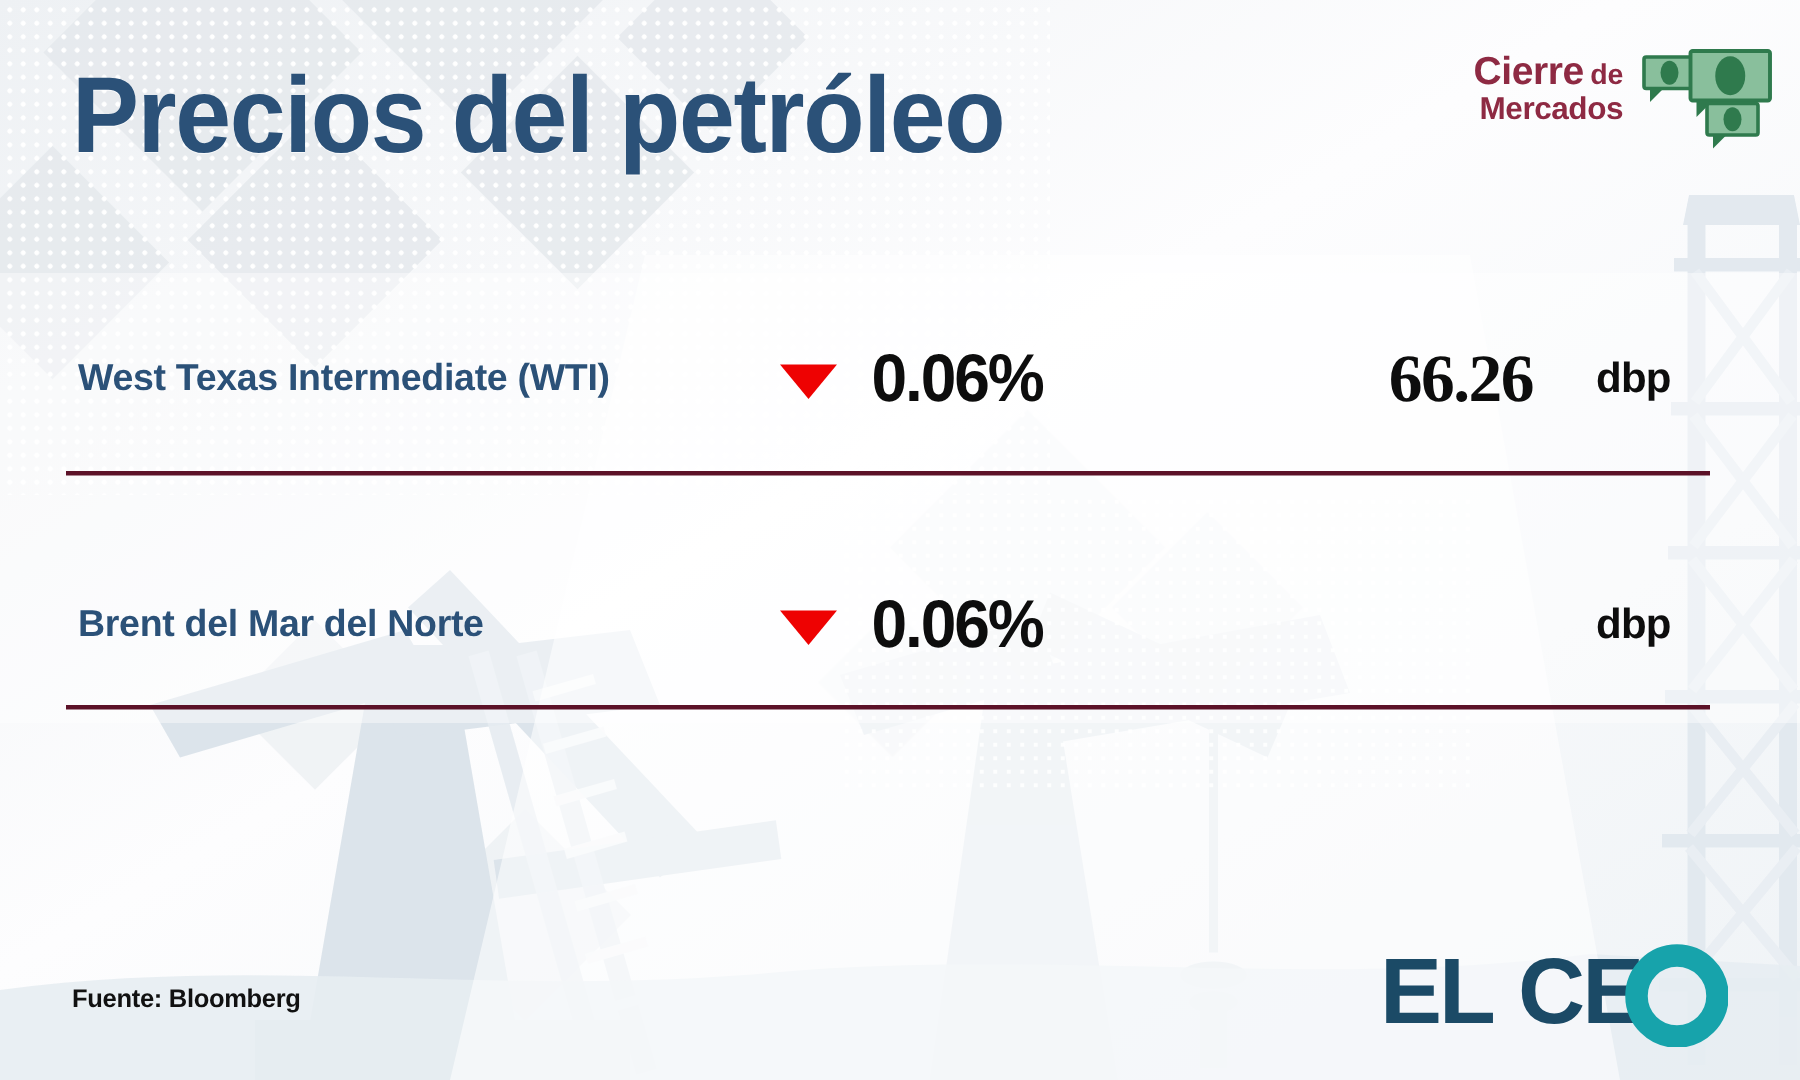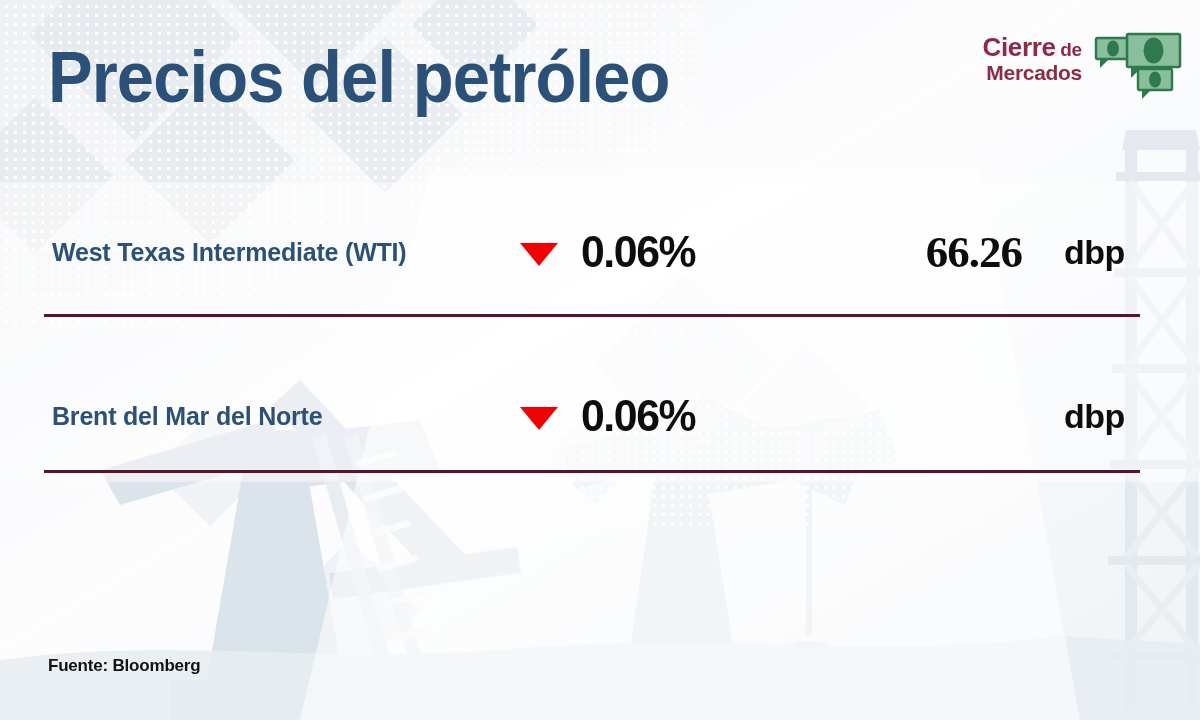--- a/index.html
+++ b/index.html
@@ -112,21 +112,21 @@
     transform:scaleX(.95); transform-origin:left center;
   }
   .price {
     position:absolute; left:830px;
     font-size:45px; font-weight:700; color:#0d0d0d;
     letter-spacing:-1px; text-align:right; width:140px;
     font-family:Liberation Serif, serif;
   }
   .unit {
     position:absolute; left:1012px;
-    font-size:34px; font-weight:700; color:#0d0d0d;
+    font-size:28px; font-weight:700; color:#0d0d0d;
     letter-spacing:-.5px;
     font-family:"Liberation Sans", sans-serif;
   }
 
   .divider {
     position:absolute; left:44px; width:1096px; height:3px;
     background:#5c1228;
   }
   .divider-1 { top:314px; }
   .divider-2 { top:470px; }
@@ -296,14 +296,23 @@
         <span class="pct">0.06%</span>
       </span>
       <span class="unit">dbp</span>
     </div>
 
     <div class="divider divider-2"></div>
   </div>
 
   <div class="source">Fuente: Bloomberg</div>
 
+  <div class="logo">
+    <svg width="232" height="70" viewBox="0 0 232 70">
+      <g fill="#1b4a66" font-family="Liberation Sans, sans-serif" font-size="62" font-weight="700" letter-spacing="-2">
+        <text x="0" y="54">EL</text>
+        <text x="92" y="54">CE</text>
+      </g>
+      <circle cx="198" cy="36" r="27" fill="none" stroke="#17a3ab" stroke-width="15"></circle>
+    </svg>
+  </div>
 
 </div>
 
 </body></html>

